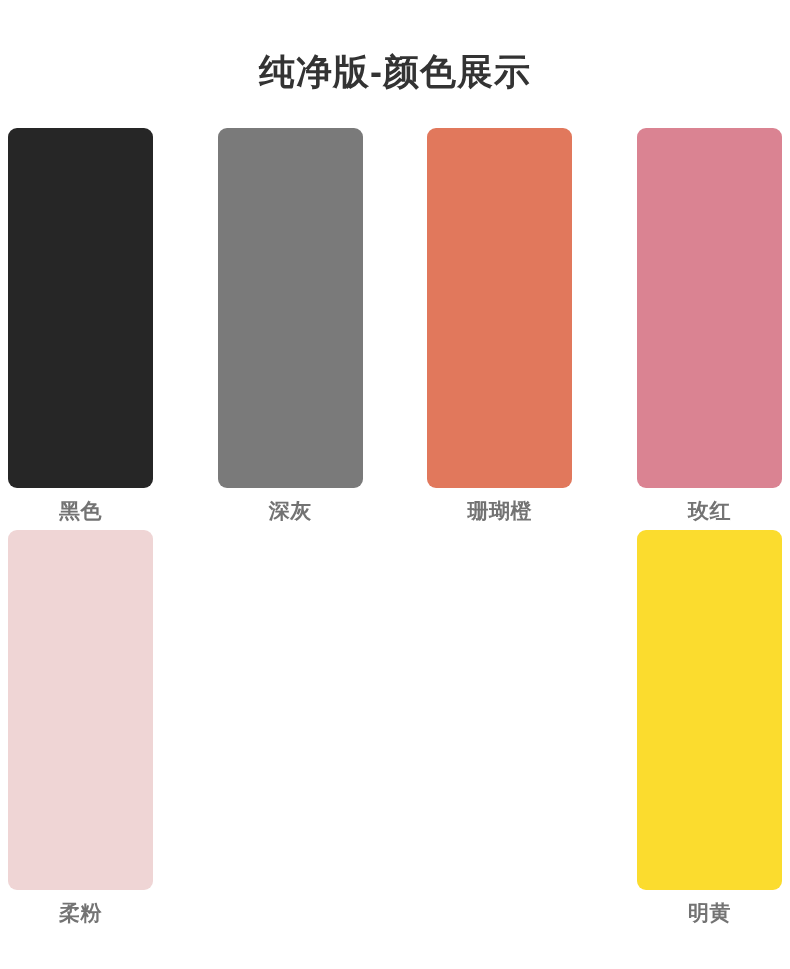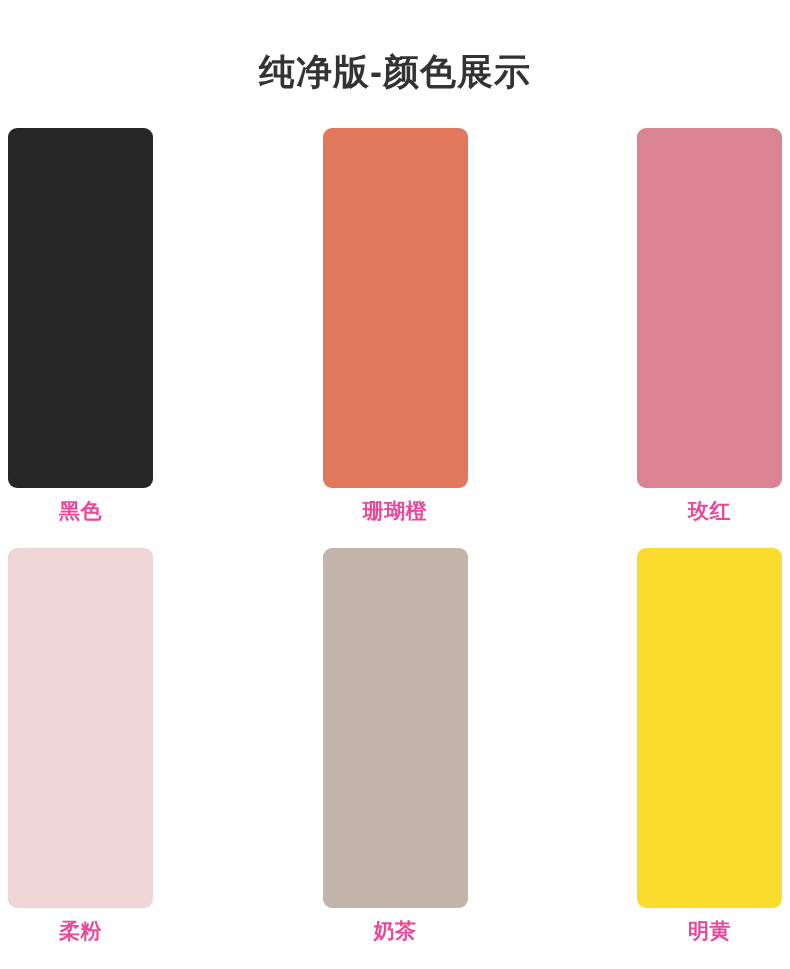--- a/index.html
+++ b/index.html
@@ -43,42 +43,42 @@
 
   .swatch-row {
     display: flex;
     flex-direction: row;
     justify-content: space-between;
     align-items: flex-start;
     width: 774px;
   }
 
   .swatch-row + .swatch-row {
-    margin-top: 22px;
+    margin-top: 4px;
   }
 
   .swatch-cell {
     width: 145px;
     display: flex;
     flex-direction: column;
     align-items: center;
   }
 
   .swatch-chip {
     width: 145px;
     height: 360px;
     border-radius: 9px;
     box-sizing: border-box;
   }
 
   .swatch-label {
     margin-top: 8px;
     font-size: 21px;
     font-weight: 700;
-    color: #ec4899;
+    color: #737373;
     line-height: 30px;
     text-align: right;
     letter-spacing: 0.5px;
     white-space: nowrap;
   }
 </style>
 </head>
 <body>
 
 <div class="page">
@@ -86,38 +86,38 @@
   <h1 class="page-title">纯净版-颜色展示</h1>
 
   <div class="palette">
 
     <div class="swatch-row">
       <div class="swatch-cell">
         <div class="swatch-chip" style="background-color: rgb(38, 38, 38);"></div>
         <div class="swatch-label">黑色</div>
       </div>
       <div class="swatch-cell">
+        <div class="swatch-chip" style="background-color: rgb(122, 122, 122);"></div>
+        <div class="swatch-label">深灰</div>
+      </div>
+      <div class="swatch-cell">
         <div class="swatch-chip" style="background-color: rgb(225, 120, 92);"></div>
         <div class="swatch-label">珊瑚橙</div>
       </div>
       <div class="swatch-cell">
         <div class="swatch-chip" style="background-color: rgb(218, 131, 146);"></div>
         <div class="swatch-label">玫红</div>
       </div>
     </div>
 
     <div class="swatch-row">
       <div class="swatch-cell">
         <div class="swatch-chip" style="background-color: rgb(239, 213, 213);"></div>
         <div class="swatch-label">柔粉</div>
       </div>
       <div class="swatch-cell">
-        <div class="swatch-chip" style="background-color: rgb(195, 181, 172);"></div>
-        <div class="swatch-label">奶茶</div>
-      </div>
-      <div class="swatch-cell">
         <div class="swatch-chip" style="background-color: rgb(251, 220, 46);"></div>
         <div class="swatch-label">明黄</div>
       </div>
     </div>
 
   </div>
 </div>
 
 </body></html>

